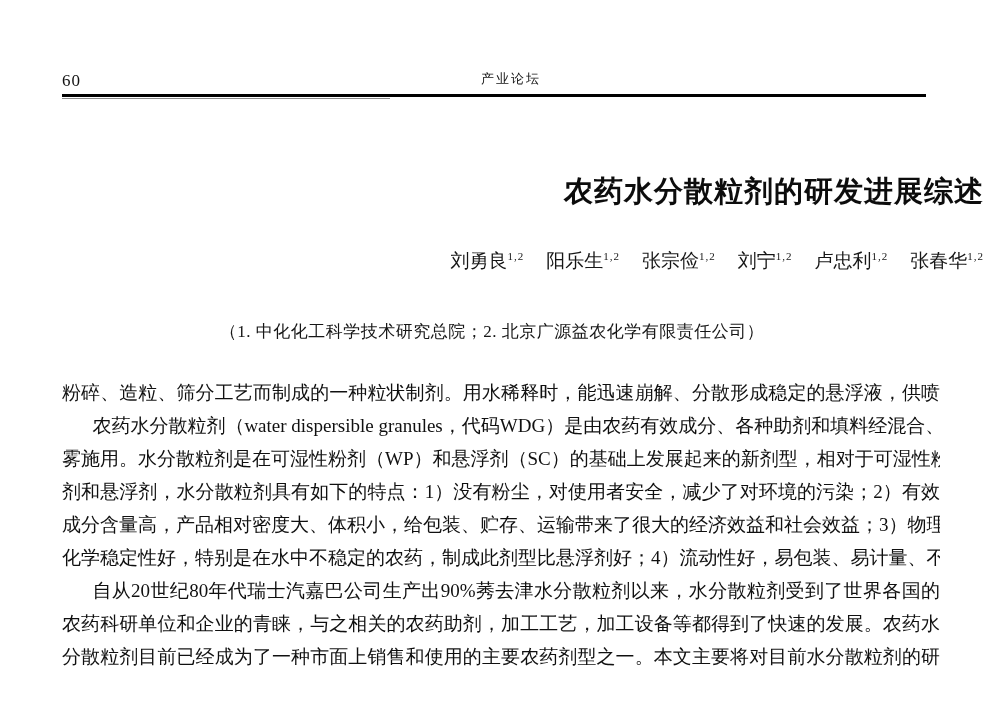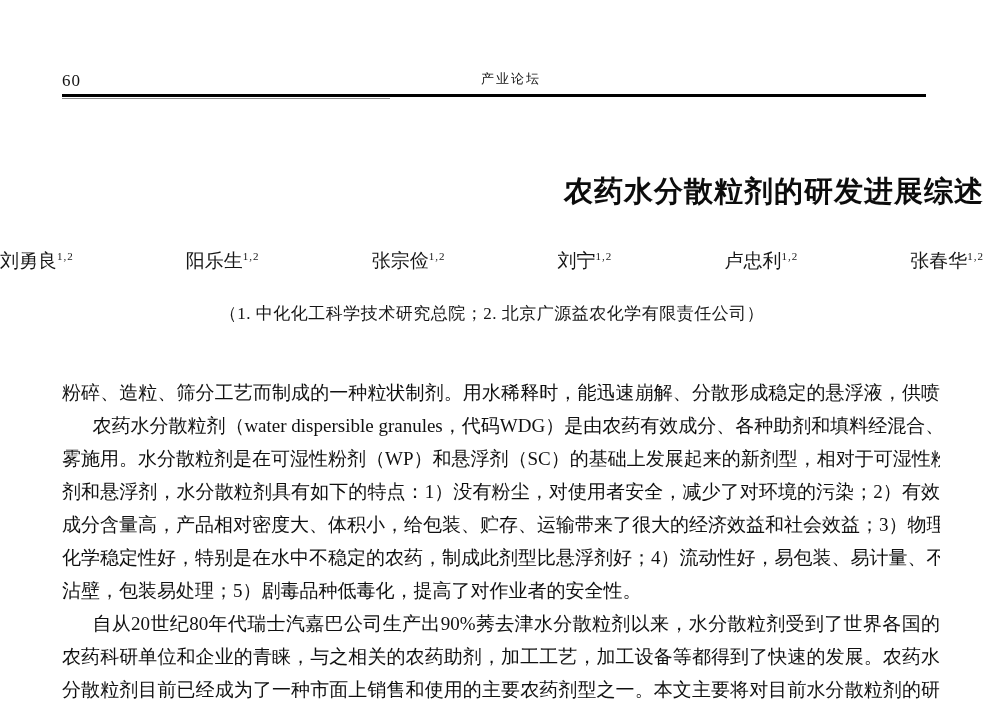--- a/index.html
+++ b/index.html
@@ -72,37 +72,37 @@
     letter-spacing: 1px;
     color: #0c0c0c;
   }
 
   .authors {
     position: absolute;
     left: 0;
     right: 0;
     top: 248px;
     display: flex;
-    justify-content: space-between;
+    justify-content: flex-end;
     gap: 22px;
     font-size: 19px;
     color: #161616;
   }
   .author { white-space: nowrap; }
   .author sup {
     font-size: 11px;
     vertical-align: super;
     letter-spacing: 1px;
   }
 
   .affiliation {
     position: absolute;
     left: 0;
     right: 0;
-    top: 302px;
+    top: 320px;
     text-align: center;
     font-size: 17px;
     letter-spacing: .5px;
     color: #161616;
   }
 
   
   .body-text {
     position: absolute;
     left: 62px;
@@ -147,19 +147,18 @@
 
   <div class="affiliation">（1. 中化化工科学技术研究总院；2. 北京广源益农化学有限责任公司）</div>
 
   <div class="body-text">
     <div class="line">粉碎、造粒、筛分工艺而制成的一种粒状制剂。用水稀释时，能迅速崩解、分散形成稳定的悬浮液，供喷</div>
     <div class="line first">农药水分散粒剂（water dispersible granules，代码WDG）是由农药有效成分、各种助剂和填料经混合、</div>
     <div class="line">雾施用。水分散粒剂是在可湿性粉剂（WP）和悬浮剂（SC）的基础上发展起来的新剂型，相对于可湿性粉</div>
     <div class="line">剂和悬浮剂，水分散粒剂具有如下的特点：1）没有粉尘，对使用者安全，减少了对环境的污染；2）有效</div>
     <div class="line">成分含量高，产品相对密度大、体积小，给包装、贮存、运输带来了很大的经济效益和社会效益；3）物理</div>
     <div class="line">化学稳定性好，特别是在水中不稳定的农药，制成此剂型比悬浮剂好；4）流动性好，易包装、易计量、不</div>
-    <div class="line para-end">沾壁，包装易处理；5）剧毒品种低毒化，提高了对作业者的安全性。</div>
     <div class="line first">自从20世纪80年代瑞士汽嘉巴公司生产出90%莠去津水分散粒剂以来，水分散粒剂受到了世界各国的</div>
     <div class="line">农药科研单位和企业的青睐，与之相关的农药助剂，加工工艺，加工设备等都得到了快速的发展。农药水</div>
     <div class="line">分散粒剂目前已经成为了一种市面上销售和使用的主要农药剂型之一。本文主要将对目前水分散粒剂的研</div>
   </div>
 
 </div>
 
 </body></html>

